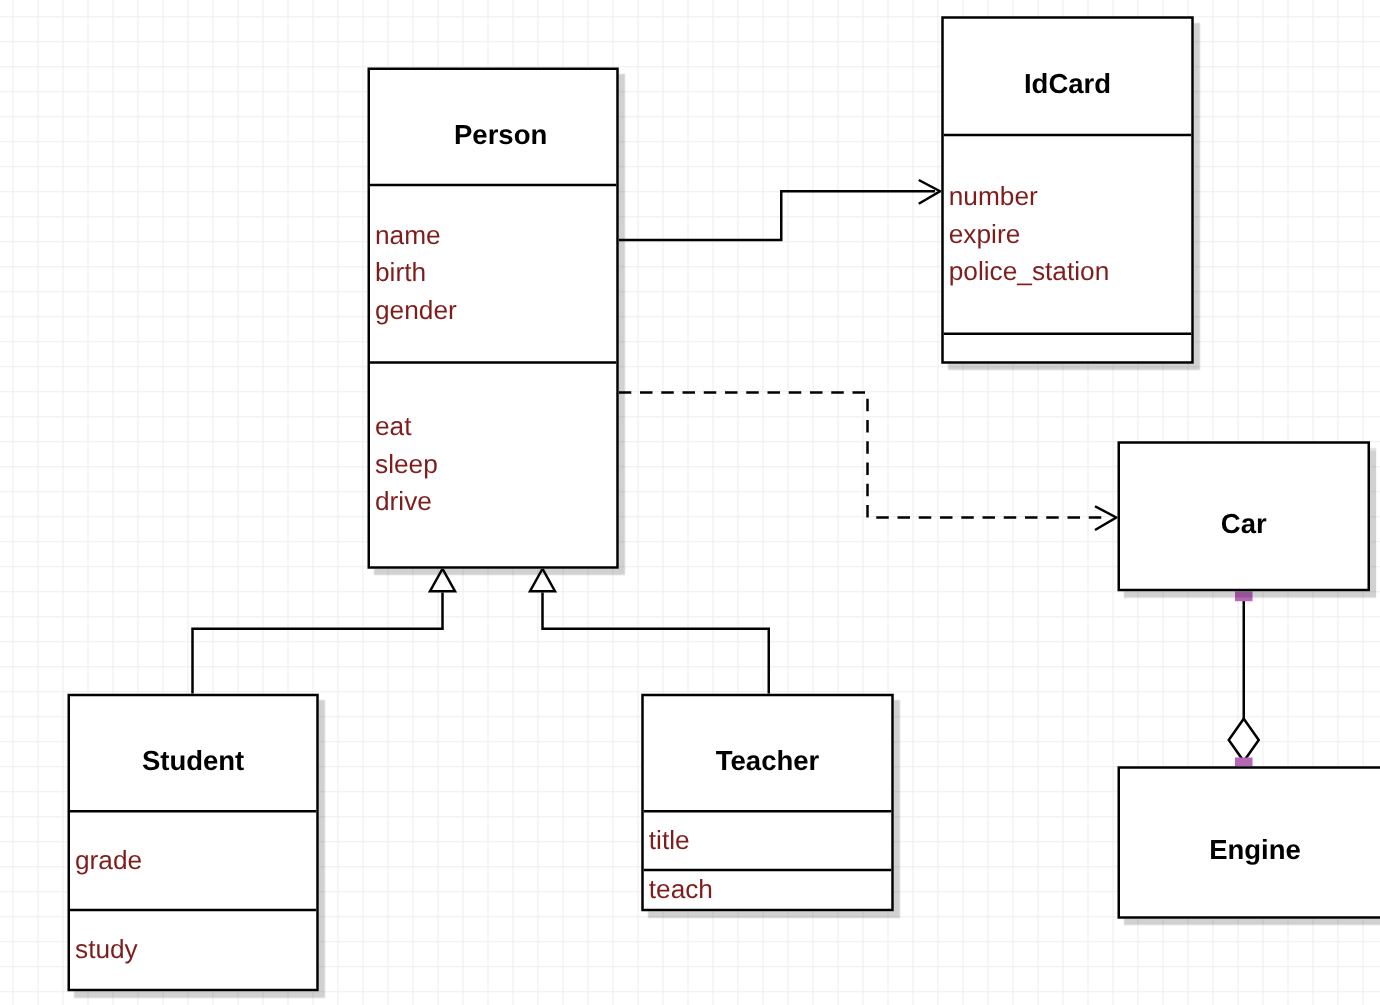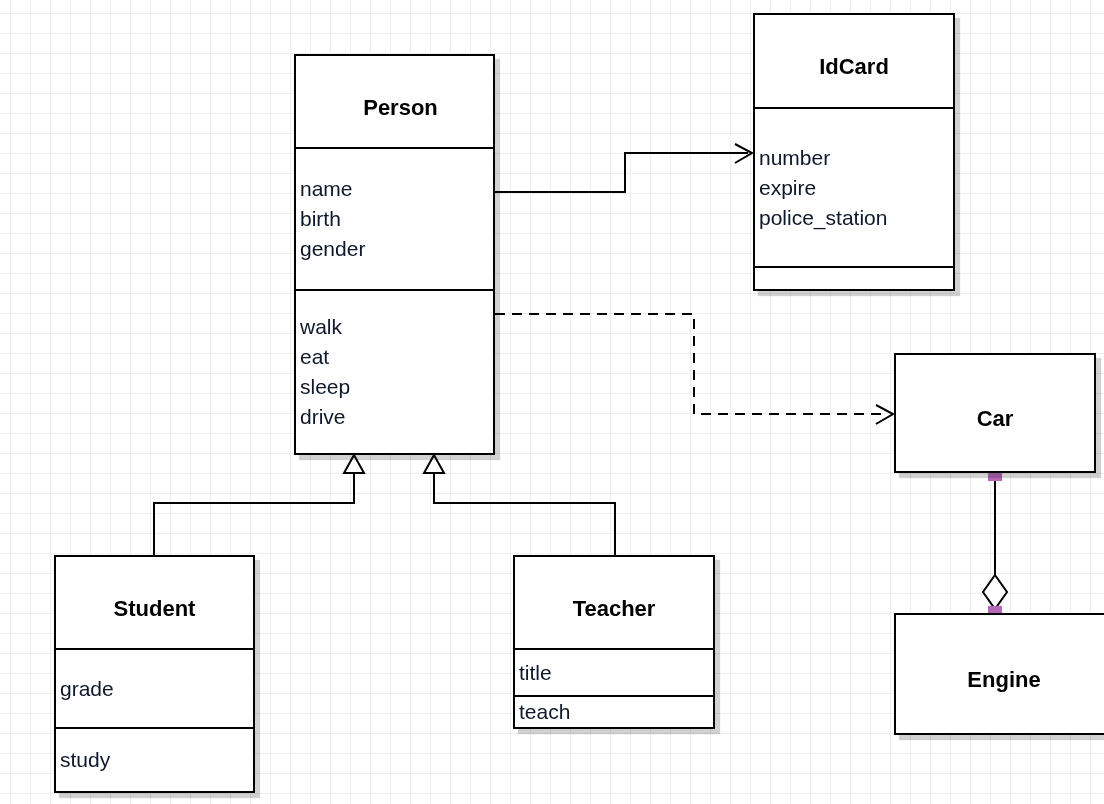--- a/index.html
+++ b/index.html
@@ -28,21 +28,21 @@
     display:flex;flex-direction:column;
   }
   .uml-title{
     flex:0 0 auto;box-sizing:border-box;
     display:flex;align-items:center;justify-content:center;
     font-weight:bold;font-size:22px;color:#000;margin-top:12px;
   }
   .comp{
     box-sizing:border-box;border-top:2px solid #000;
     display:flex;flex-direction:column;justify-content:center;
-    padding-left:4px;font-size:21px;color:#0f172a;
+    padding-left:4px;font-size:21px;color:#7f1d1d;
   }
   .comp.grow{flex:1 1 auto;}
   .member{line-height:30px;white-space:nowrap;}
   .single-title{flex:1 1 auto;}
 
   
   #box-person {left:294px;top:54px; width:201px;height:401px;}
   #box-person .uml-title{height:79px;padding-left:12px;}
   #box-person .attrs{height:142px;}
   #box-idcard {left:753px;top:13px; width:202px;height:278px;}
@@ -93,21 +93,20 @@
   </svg>
 
   <div class="uml-box" id="box-person">
     <div class="uml-title">Person</div>
     <div class="comp attrs">
       <div class="member">name</div>
       <div class="member">birth</div>
       <div class="member">gender</div>
     </div>
     <div class="comp grow">
-      <div class="member">walk</div>
       <div class="member">eat</div>
       <div class="member">sleep</div>
       <div class="member">drive</div>
     </div>
   </div>
 
   <div class="uml-box" id="box-idcard">
     <div class="uml-title">IdCard</div>
     <div class="comp attrs">
       <div class="member">number</div>

